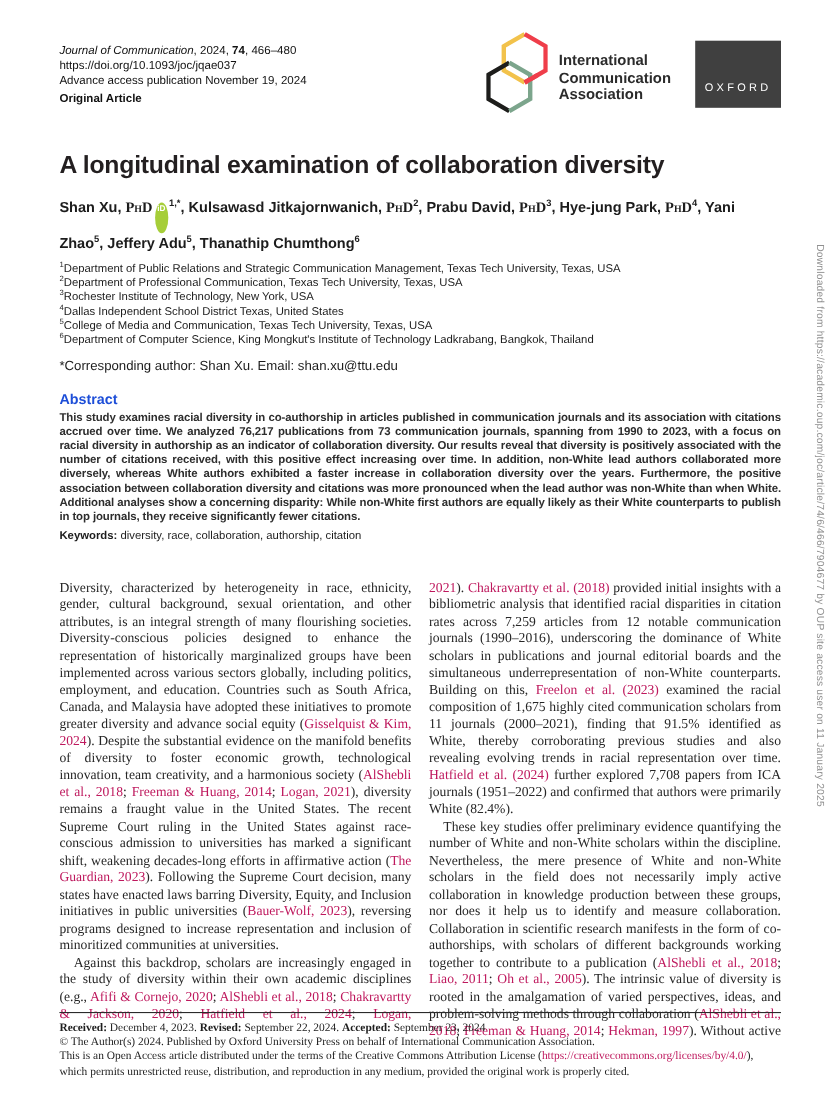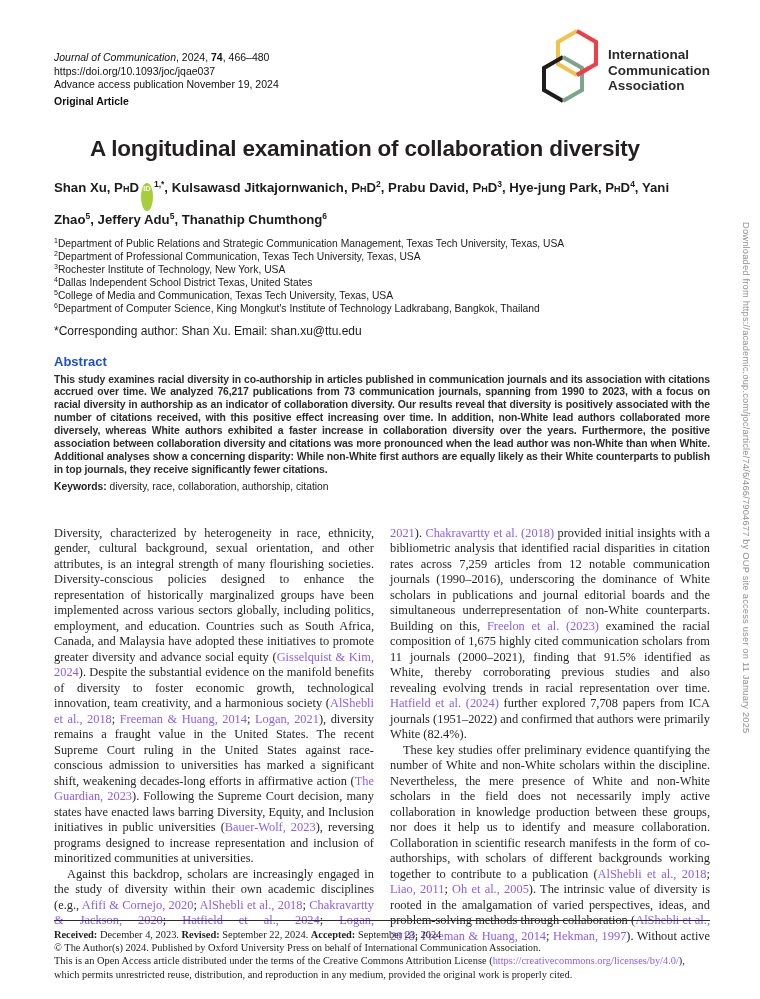--- a/index.html
+++ b/index.html
@@ -1,51 +1,51 @@
 <!DOCTYPE html>
 <html><head>
 <meta charset="utf-8">
 <style>
   html,body{margin:0;padding:0;background:#ffffff;}
   .page{position:relative;width:760px;height:999px;background:#fff;box-sizing:border-box;
         padding:28px 50px 0 54px;overflow:hidden;color:#231f20;
         font-family:"Liberation Sans",sans-serif;}
   
-  .header-row{display:flex;justify-content:space-between;align-items:flex-end;}
+  .header-row{display:flex;justify-content:space-between;align-items:center;}
   .pub-info{font-size:10.5px;line-height:13.5px;color:#111;}
   .article-type{font-weight:bold;margin-top:3px;}
   .logos{display:flex;align-items:flex-start;}
   .ica-text{font-weight:bold;font-size:13.5px;line-height:15.5px;color:#2b2b2b;margin:19px 0 0 10px;}
   .oxford-box{width:78px;height:61px;background:#404040;position:relative;margin:9px 0 0 22px;}
   .oxford-box span{position:absolute;bottom:12px;left:0;width:100%;text-align:center;color:#fff;
         font-size:10px;letter-spacing:3px;}
   
-  .title{font-size:22.5px;line-height:28.5px;font-weight:bold;margin-top:27px;letter-spacing:-0.2px;color:#231f20;margin-left:36px;}
+  .title{font-size:22.5px;line-height:28.5px;font-weight:bold;margin-top:27px;letter-spacing:-0.2px;color:#231f20;}
   .authors{margin-top:9px;font-size:13.2px;line-height:18.5px;font-weight:bold;color:#1c1c1c;}
   .authors sup{font-size:8.5px;line-height:0;}
   .orcid-icon{display:inline-block;width:12px;height:28px;background:#A6CE39;color:#fff;border-radius:50%;
         font-size:7.5px;font-weight:bold;text-align:center;line-height:12px;vertical-align:1px;margin:0 1px 0 2px;}
   .affiliations{margin-top:9px;font-size:10.3px;line-height:12.9px;color:#1c1c1c;}
   .affiliations sup{font-size:7px;line-height:0;}
   .corresponding{margin-top:8px;font-size:12px;color:#1c1c1c;}
   
   .abstract-heading{font-size:13px;font-weight:bold;margin-top:16px;color:#1d4ed8;}
   .abstract-text{font-size:10.4px;line-height:12.9px;letter-spacing:-0.1px;text-align:justify;margin-top:5px;color:#2e2e2e;font-weight:bold;}
   .keywords{font-size:10.3px;margin-top:4px;color:#1c1c1c;}
   
   .columns{display:flex;gap:16px;margin-top:34px;}
   .col{width:320px;}
   .body-p{font-family:"Liberation Serif",serif;font-size:12.4px;line-height:15.5px;text-align:justify;
         margin:0;color:#262626;}
   .body-p.indent{text-indent:13px;}
   .body-p.cont{text-align-last:justify;}
   .rb{font-weight:bold;}
   .ri{font-style:italic;}
-  .rsc{font-variant:small-caps;}
-  .rl{color:#8b5cf6;}
+  .rsc{font-variant:small-caps;font-family:Liberation Serif, serif;}
+  .rl{color:#be185d;}
   
   .footer{position:absolute;left:54px;right:50px;top:920px;border-top:1px solid #2b2b2b;padding-top:7px;
         font-family:"Liberation Serif",serif;font-size:10.4px;line-height:13.2px;color:#1e1e1e;}
   .footer .line{margin:0;}
   
   .sidebar-note{position:absolute;right:9px;top:222px;writing-mode:vertical-rl;
         font-size:9.3px;letter-spacing:0.2px;color:#909090;white-space:nowrap;}
 </style>
 </head>
 <body>
@@ -66,20 +66,23 @@
           <path d="M35,3 L54,14 L54,36 L35,47" stroke-width="4" stroke="#EF3E4A"></path>
           <path d="M21,29 L2,40 L2,62 L21,73" stroke-width="4" stroke="#1D1D1B"></path>
           <path d="M21,29 L40,40 L40,62 L21,73" stroke-width="4" stroke="#7CA58C"></path>
           <path d="M47,40 L35,47" stroke-width="4" stroke="#EF3E4A"></path>
         </svg>
       </span>
       <div class="ica-text">
         <div>International</div>
         <div>Communication</div>
         <div>Association</div>
+      </div>
+      <div class="oxford-box">
+        <span>OXFORD</span>
       </div>
     </div>
   </div>
 
   <h1 class="title">
     <div>A longitudinal examination of collaboration diversity</div>
   </h1>
 
   <div class="authors"><span class="">Shan Xu, </span><span class="rsc">PhD</span><span class="orcid-icon">iD</span><sup class="">1,*</sup><span class="">, Kulsawasd Jitkajornwanich, </span><span class="rsc">PhD</span><sup class="">2</sup><span class="">, Prabu David, </span><span class="rsc">PhD</span><sup class="">3</sup><span class="">, Hye-jung Park, </span><span class="rsc">PhD</span><sup class="">4</sup><span class="">, Yani Zhao</span><sup class="">5</sup><span class="">, Jeffery Adu</span><sup class="">5</sup><span class="">, Thanathip Chumthong</span><sup class="">6</sup></div>
 

